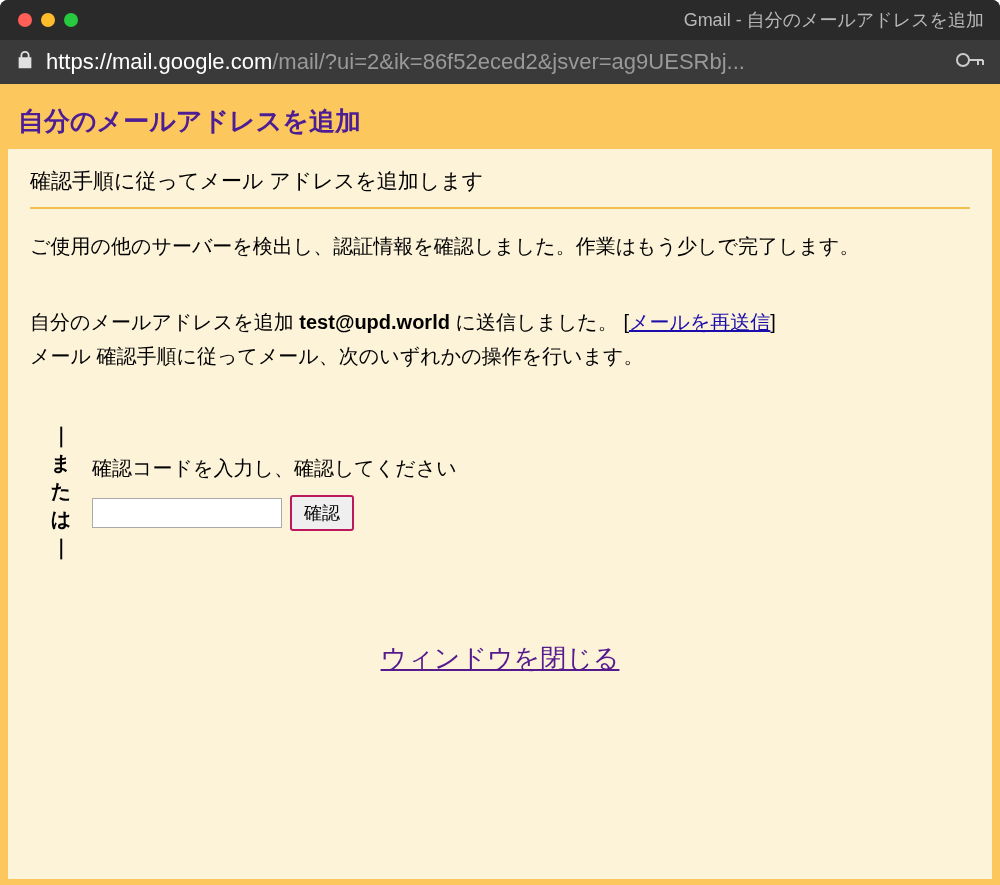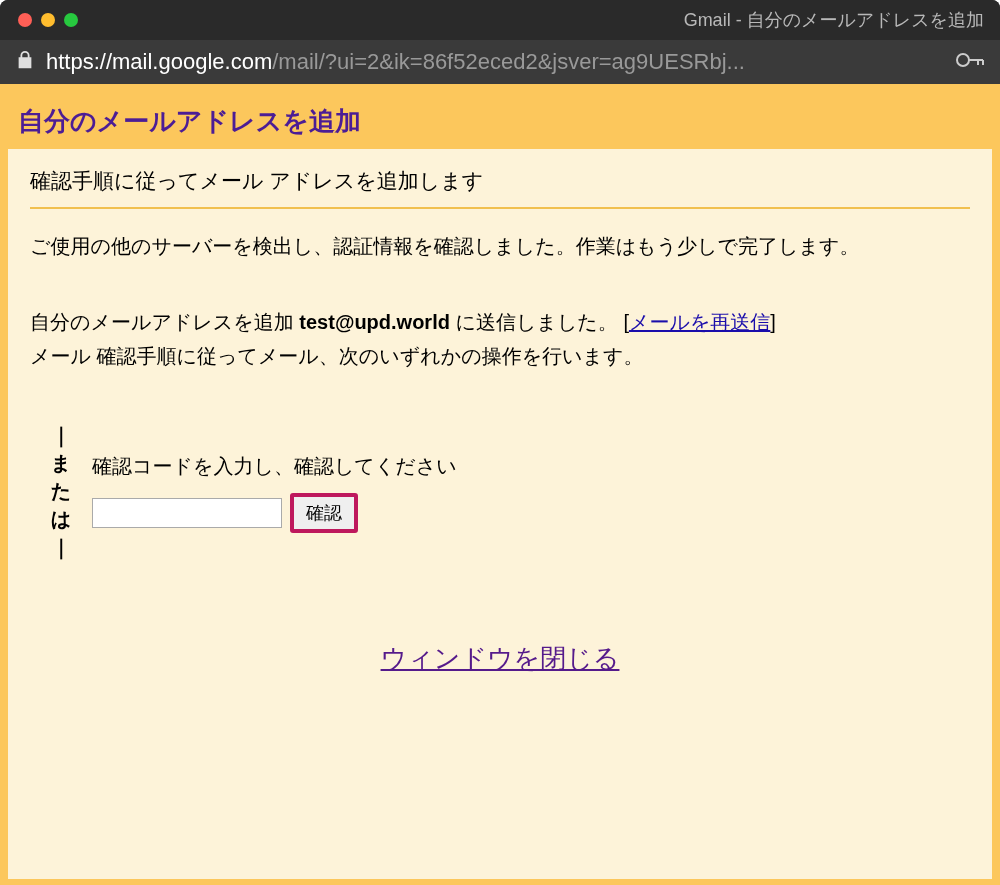--- a/index.html
+++ b/index.html
@@ -155,21 +155,21 @@
     .code-input {
       width: 190px;
       height: 30px;
       border: 1px solid #aaa;
       background: #fff;
       font-size: 16px;
       padding: 2px 6px;
     }
     .confirm-btn {
       background: #efefef;
-      border: 4px solid #be185d;
+      border: 2px solid #be185d;
       border-radius: 3px;
       padding: 4px 12px;
       font-size: 18px;
       cursor: pointer;
     }
     .close-row {
       text-align: center;
       margin-top: 80px;
       font-size: 26px;
     }

